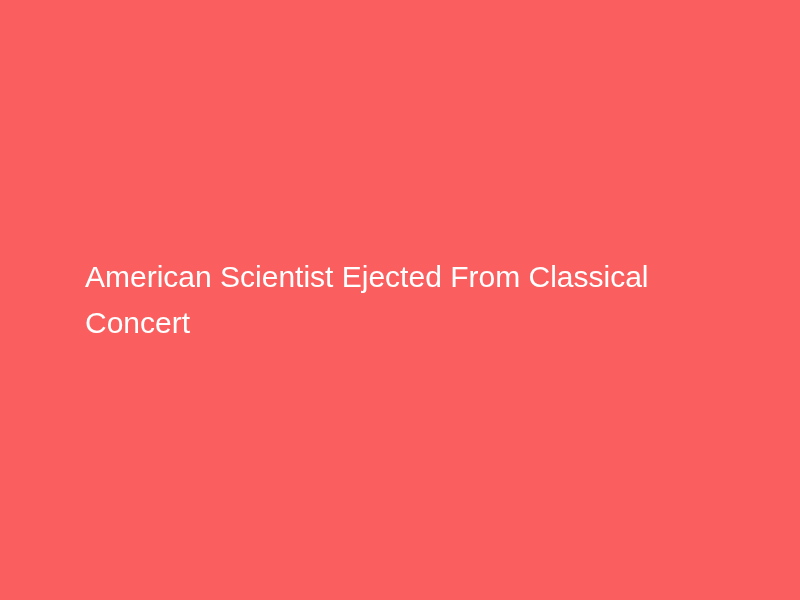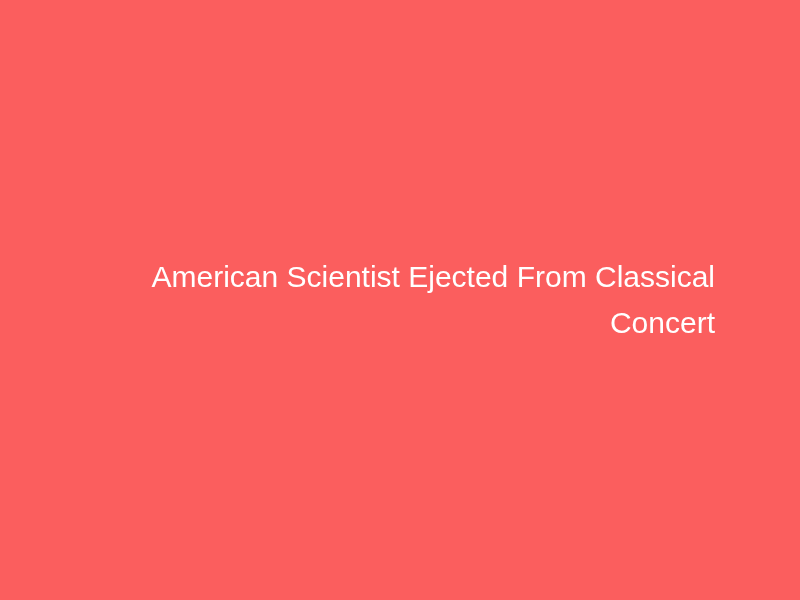--- a/index.html
+++ b/index.html
@@ -36,21 +36,21 @@
 
   .headline {
     margin: 0;
     padding: 0;
     color: #ffffff;
     font-family: "Liberation Sans", sans-serif;
     font-size: 30px;
     font-weight: 400;
     line-height: 46px;
     letter-spacing: 0px;
-    text-align: right;
+    text-align: left;
     word-wrap: break-word;
   }
 </style>
 </head>
 <body>
 
 <div class="page">
   <div class="headline-block">
     <h1 class="headline">American Scientist Ejected From Classical Concert</h1>
   </div>

